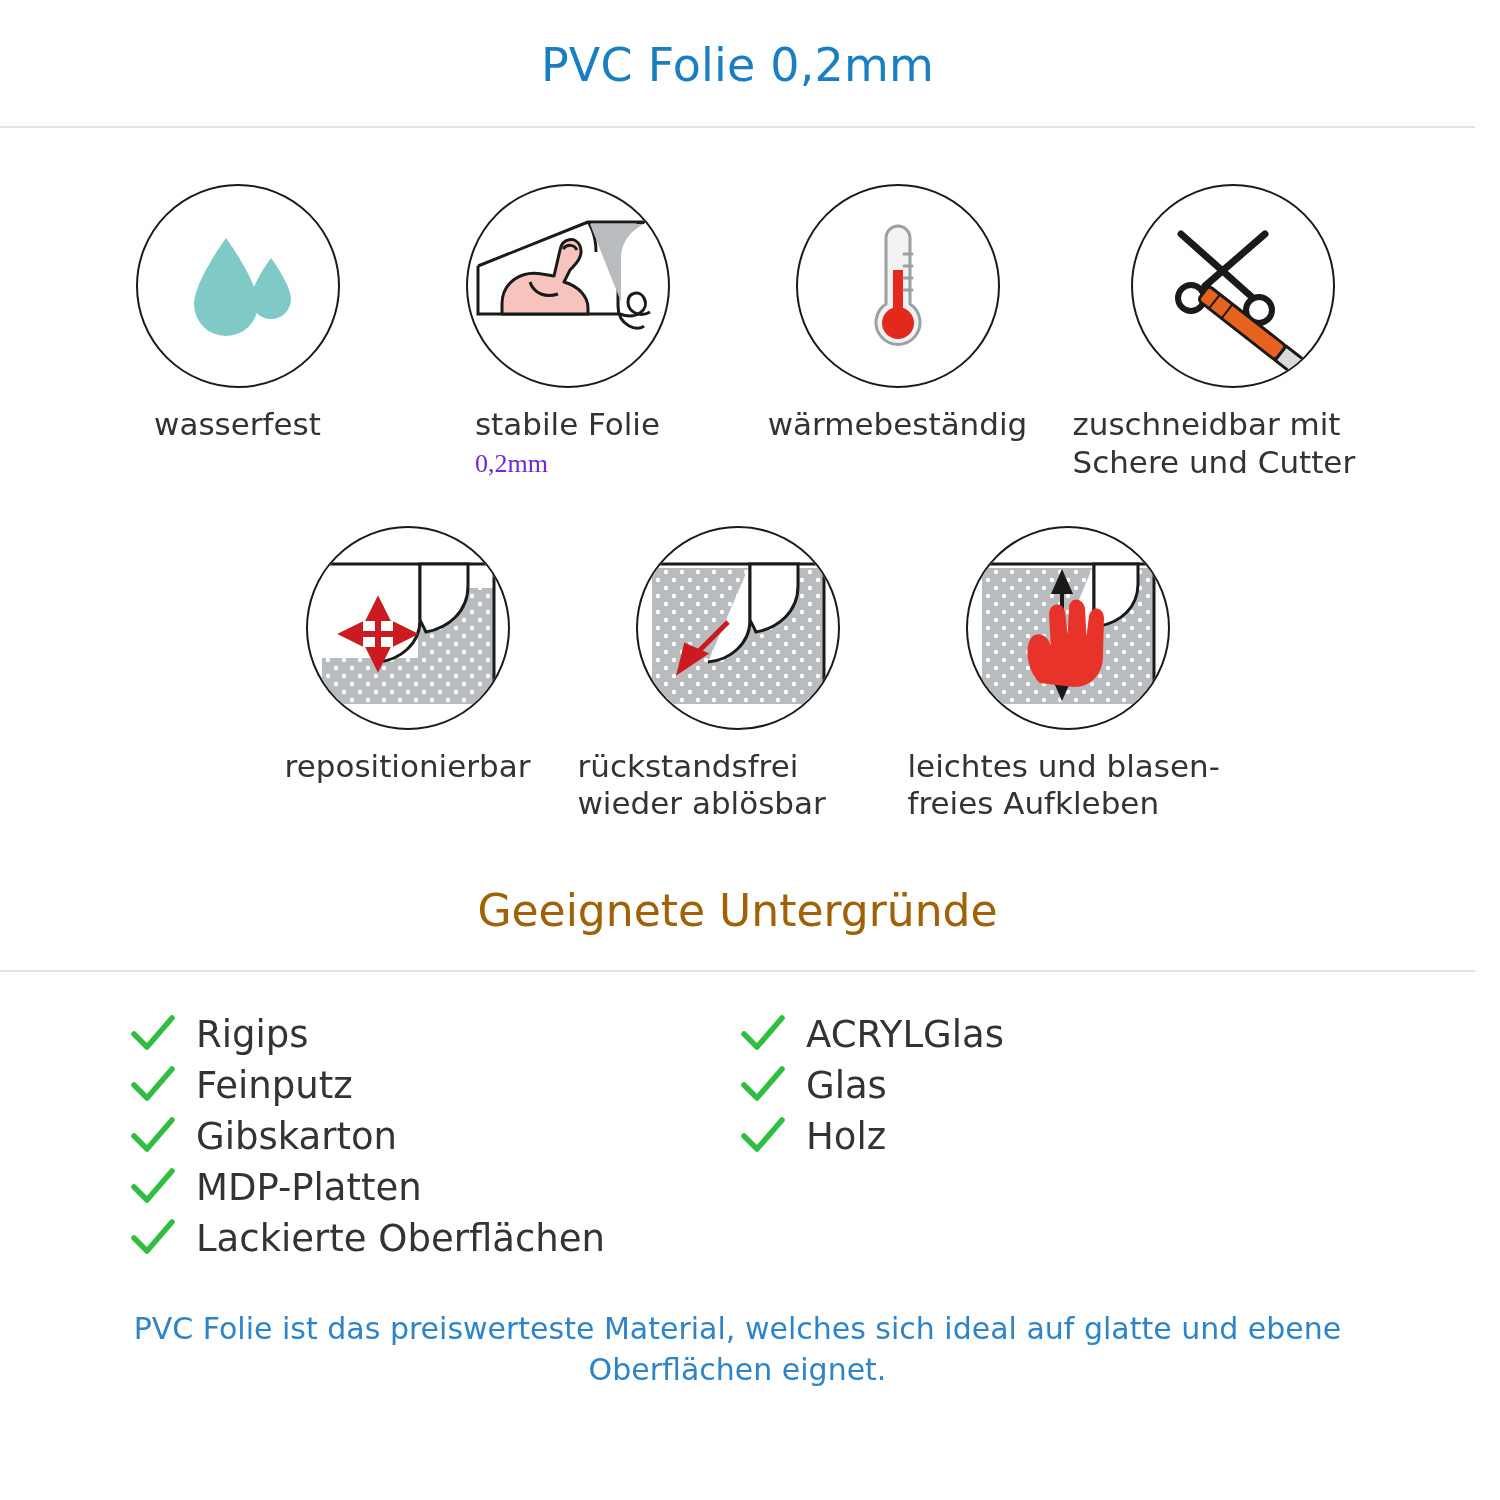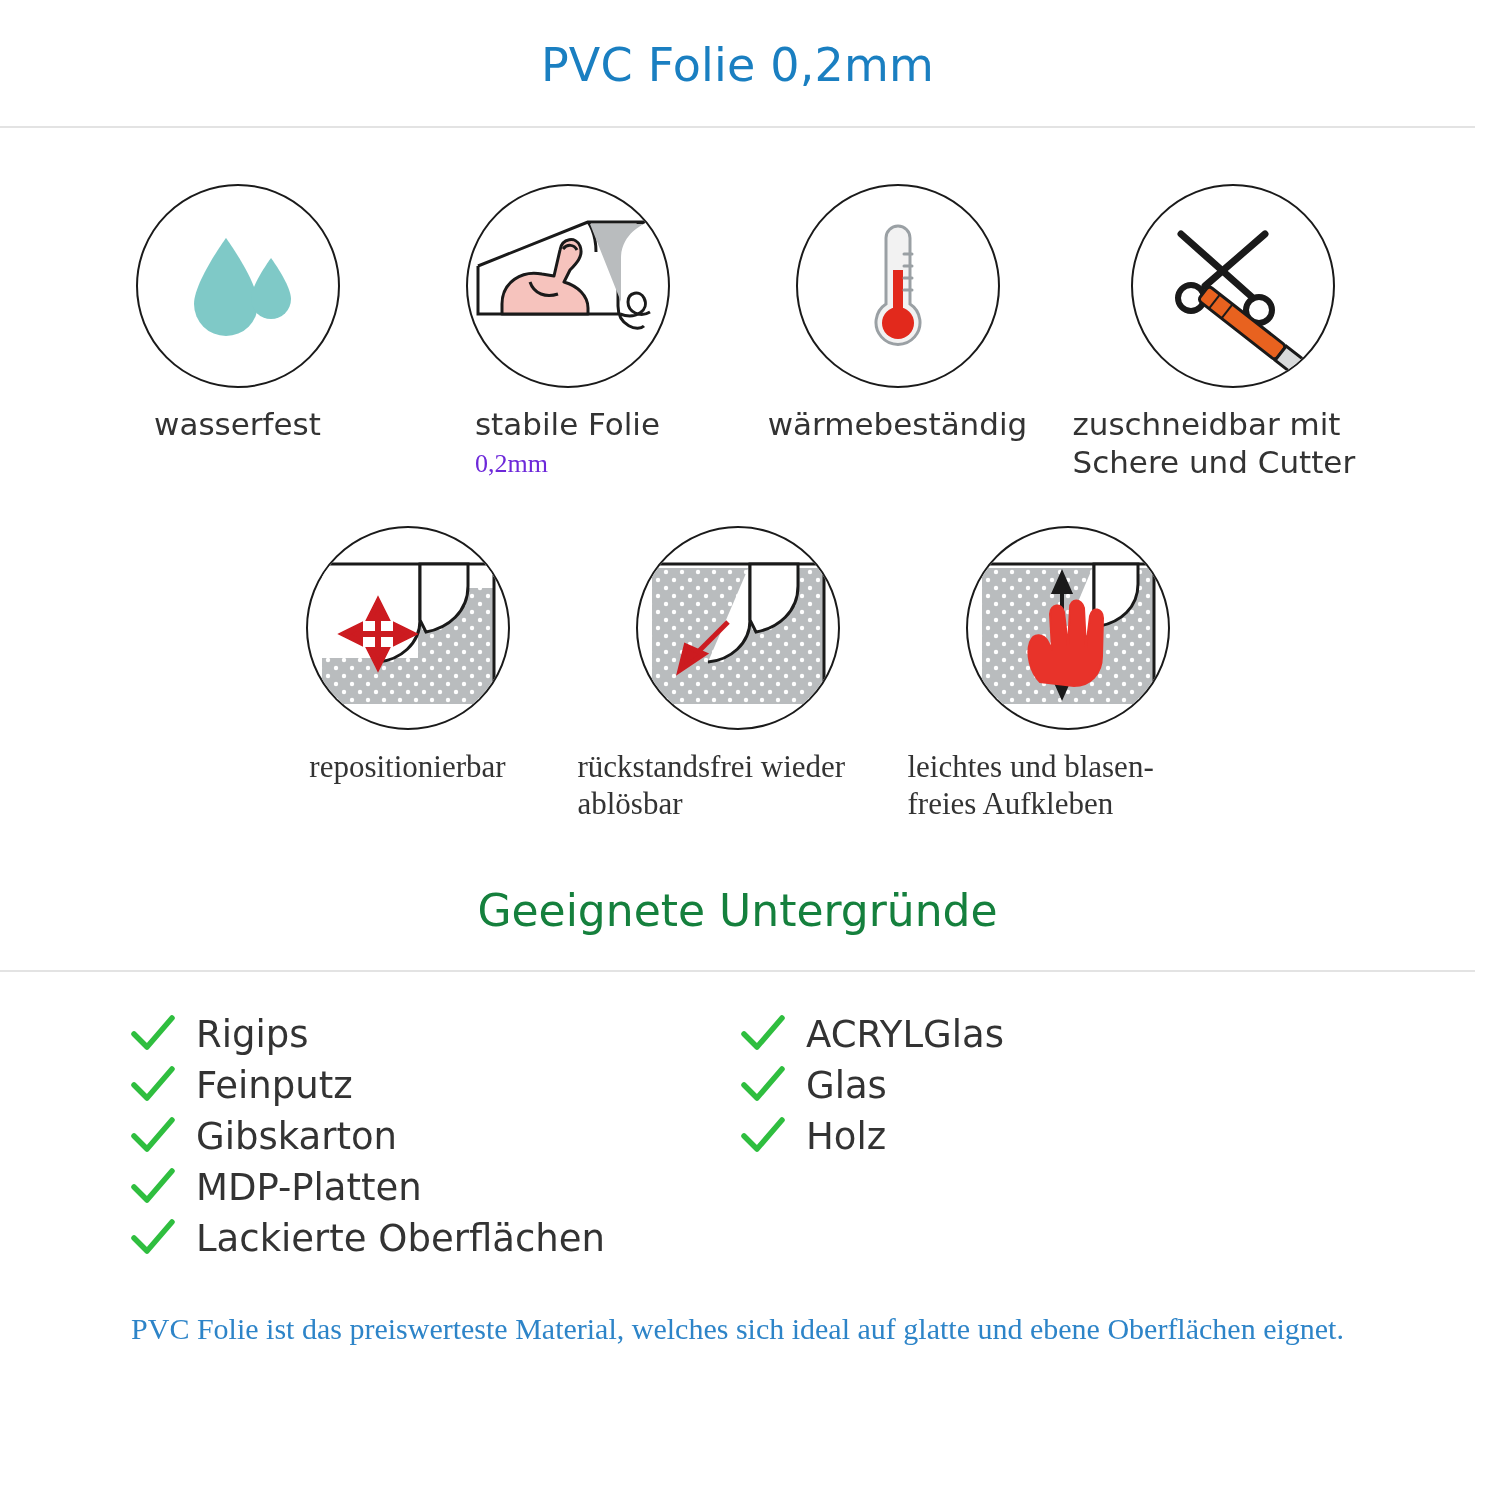--- a/index.html
+++ b/index.html
@@ -71,27 +71,26 @@
     font-size: 26px;
     color: #6d28d9;
     margin-top: 4px;
     font-family: Liberation Serif, serif;
   }
 
   .features-row2 {
     display: flex;
     justify-content: center;
     margin-top: 44px;
-    font-family: Liberation Serif, serif;
   }
 
   
   .subtitle {
     text-align: center;
-    color: #15803d;
+    color: #a16207;
     font-size: 44px;
     margin-top: 62px;
   }
   .rule2 {
     border-top: 2px solid #e3e3e3;
     margin-top: 34px;
   }
 
   
   .lists {
@@ -119,21 +118,20 @@
   }
 
   
   .footnote {
     text-align: center;
     color: #2d84c8;
     font-size: 30px;
     line-height: 1.35;
     margin-top: 40px;
     padding: 0 104px;
-    font-family: Liberation Serif, serif;
   }
 </style>
 </head>
 <body>
 
 <div class="page">
 
   <div class="title">PVC Folie 0,2mm</div>
   <div class="rule"></div>
 

